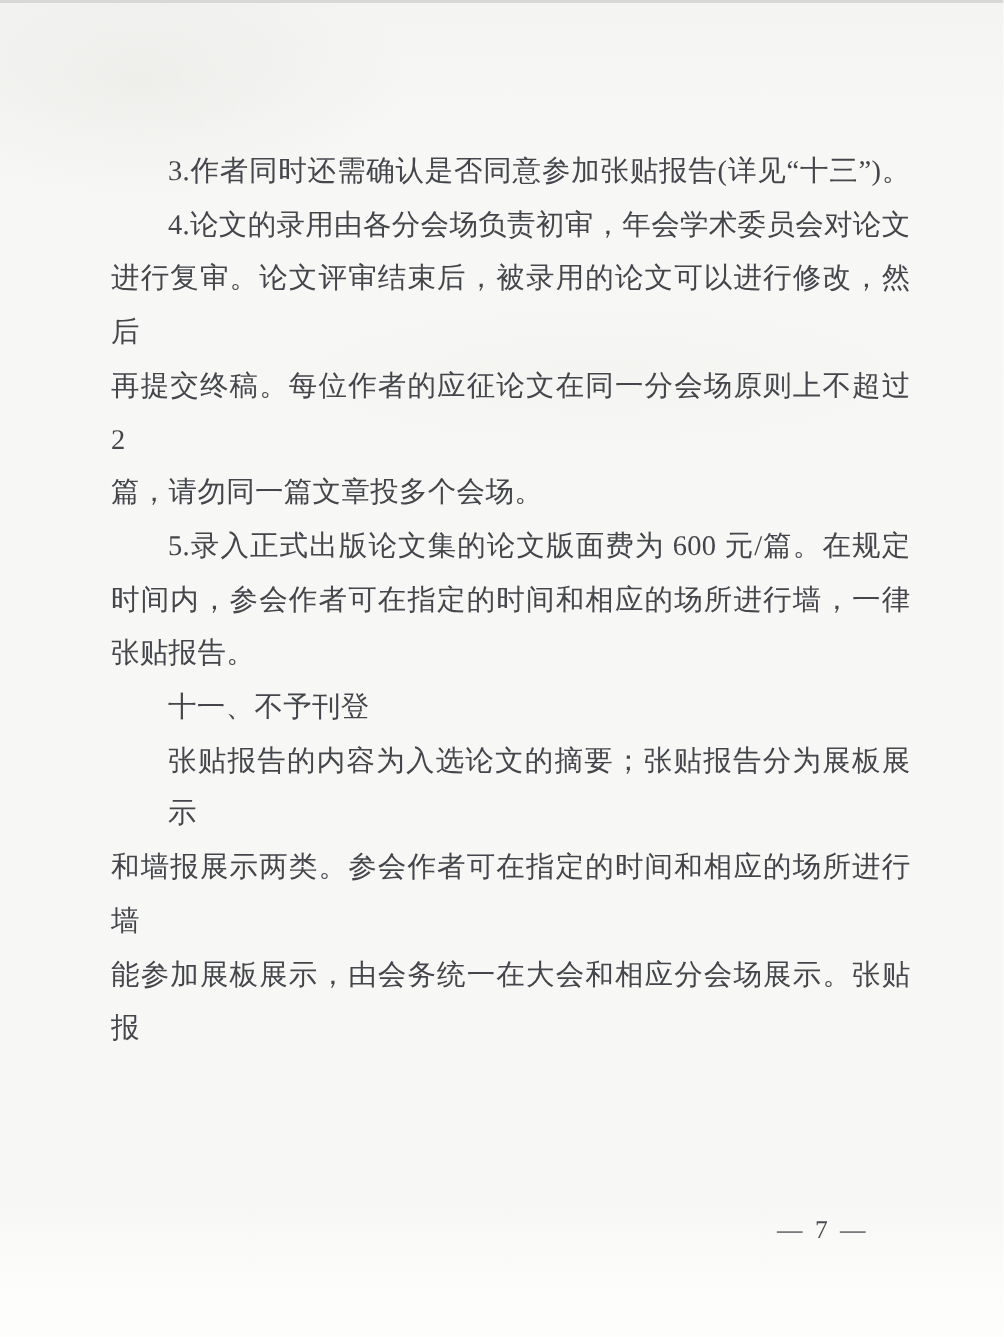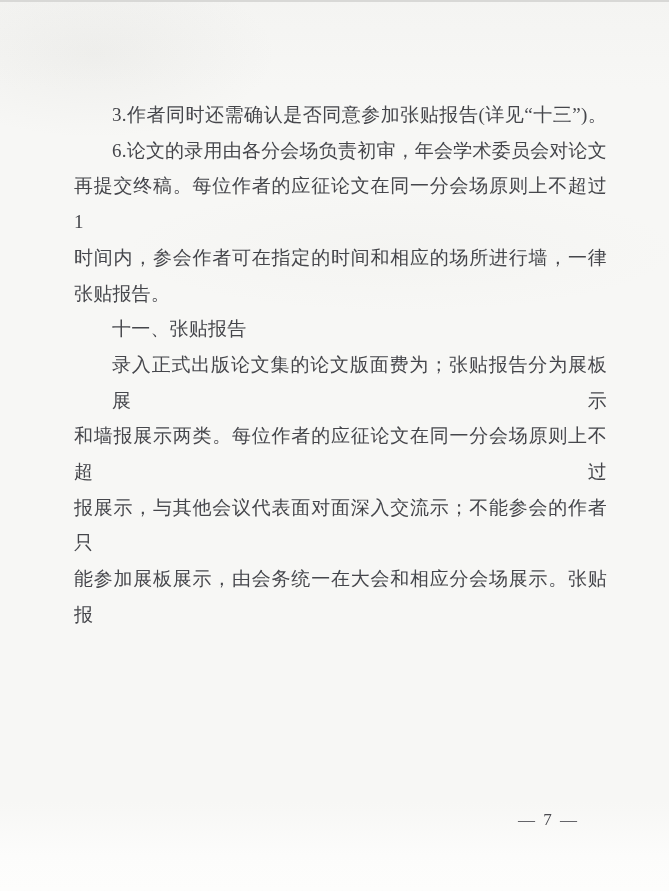--- a/index.html
+++ b/index.html
@@ -51,30 +51,32 @@
 </head>
 <body>
 
 <div class="page">
   <div class="scan-edge-top"></div>
 
   <div class="doc-text">
 
     <div class="ln indent fill">3.作者同时还需确认是否同意参加张贴报告(详见“十三”)。</div>
 
-    <div class="ln indent fill">6.论文的录用由各分会场负责初审，年会学术委员会对论文</div>
-    <div class="ln fill">再提交终稿。每位作者的应征论文在同一分会场原则上不超过 1</div>
+    <div class="ln indent fill">4.论文的录用由各分会场负责初审，年会学术委员会对论文</div>
+    <div class="ln fill">进行复审。论文评审结束后，被录用的论文可以进行修改，然后</div>
+    <div class="ln fill">再提交终稿。每位作者的应征论文在同一分会场原则上不超过 2</div>
+    <div class="ln">篇，请勿同一篇文章投多个会场。</div>
 
+    <div class="ln indent fill">5.录入正式出版论文集的论文版面费为 600 元/篇。在规定</div>
     <div class="ln fill">时间内，参会作者可在指定的时间和相应的场所进行墙，一律</div>
     <div class="ln">张贴报告。</div>
 
-    <div class="ln indent">十一、张贴报告</div>
+    <div class="ln indent">十一、不予刊登</div>
 
 
-    <div class="ln indent fill">录入正式出版论文集的论文版面费为；张贴报告分为展板展示</div>
-    <div class="ln fill">和墙报展示两类。每位作者的应征论文在同一分会场原则上不超过</div>
-    <div class="ln fill">报展示，与其他会议代表面对面深入交流示；不能参会的作者只</div>
+    <div class="ln indent fill">张贴报告的内容为入选论文的摘要；张贴报告分为展板展示</div>
+    <div class="ln fill">和墙报展示两类。参会作者可在指定的时间和相应的场所进行墙</div>
     <div class="ln fill">能参加展板展示，由会务统一在大会和相应分会场展示。张贴报</div>
 
   </div>
 
   <div class="page-number">— 7 —</div>
 </div>
 
 </body></html>

